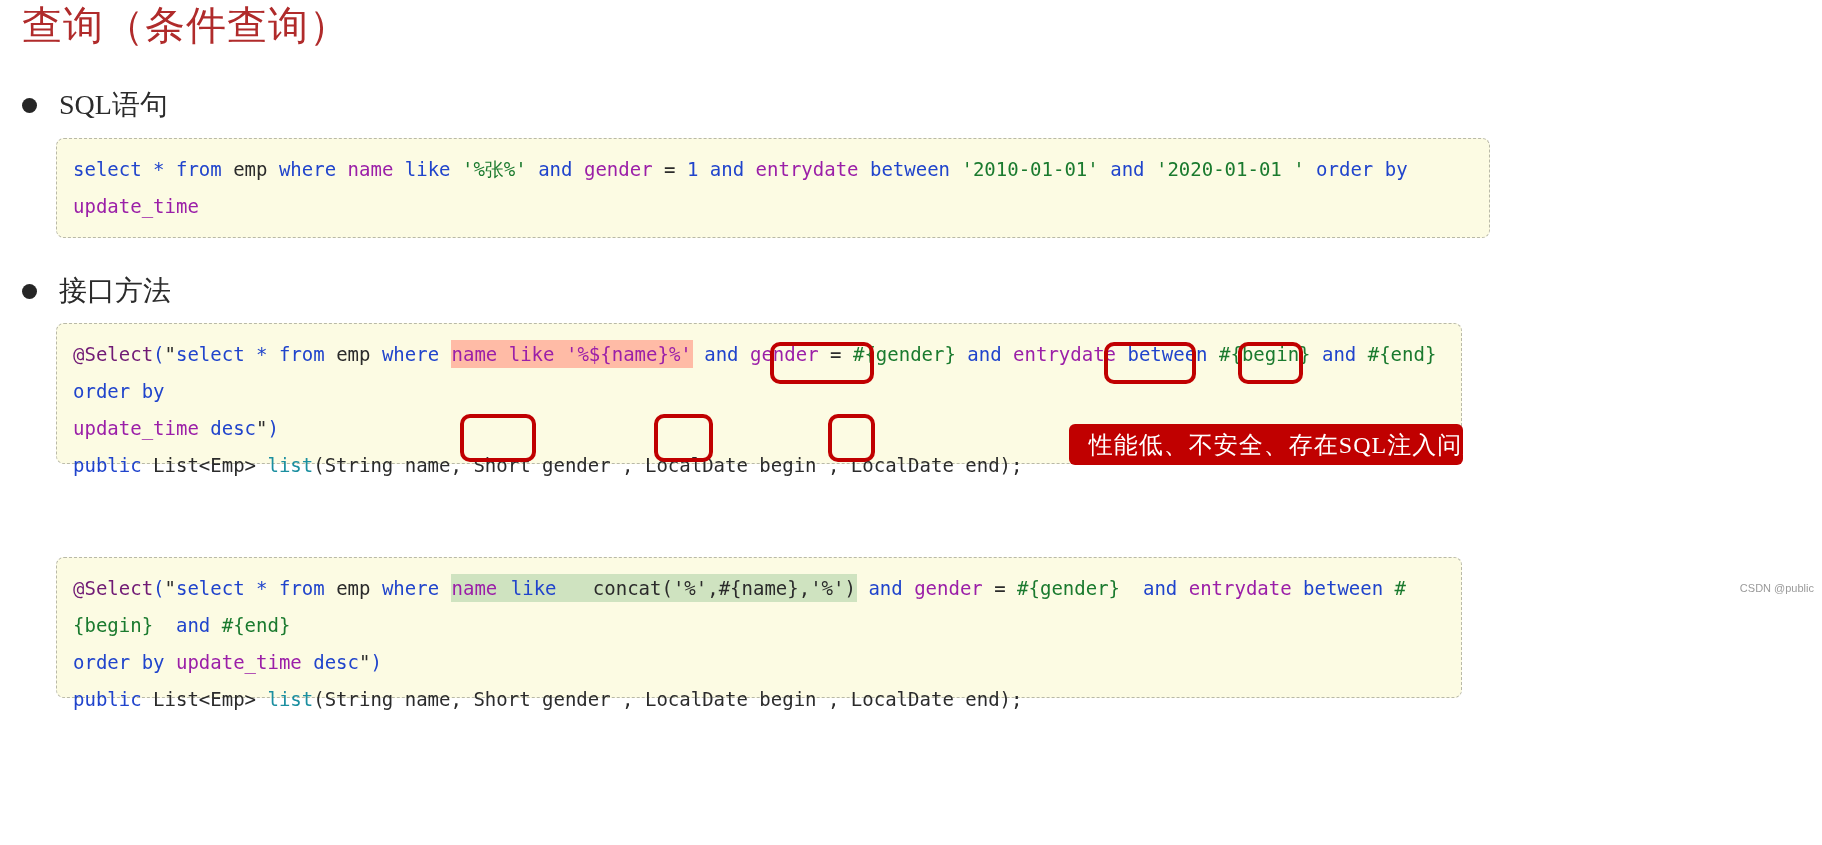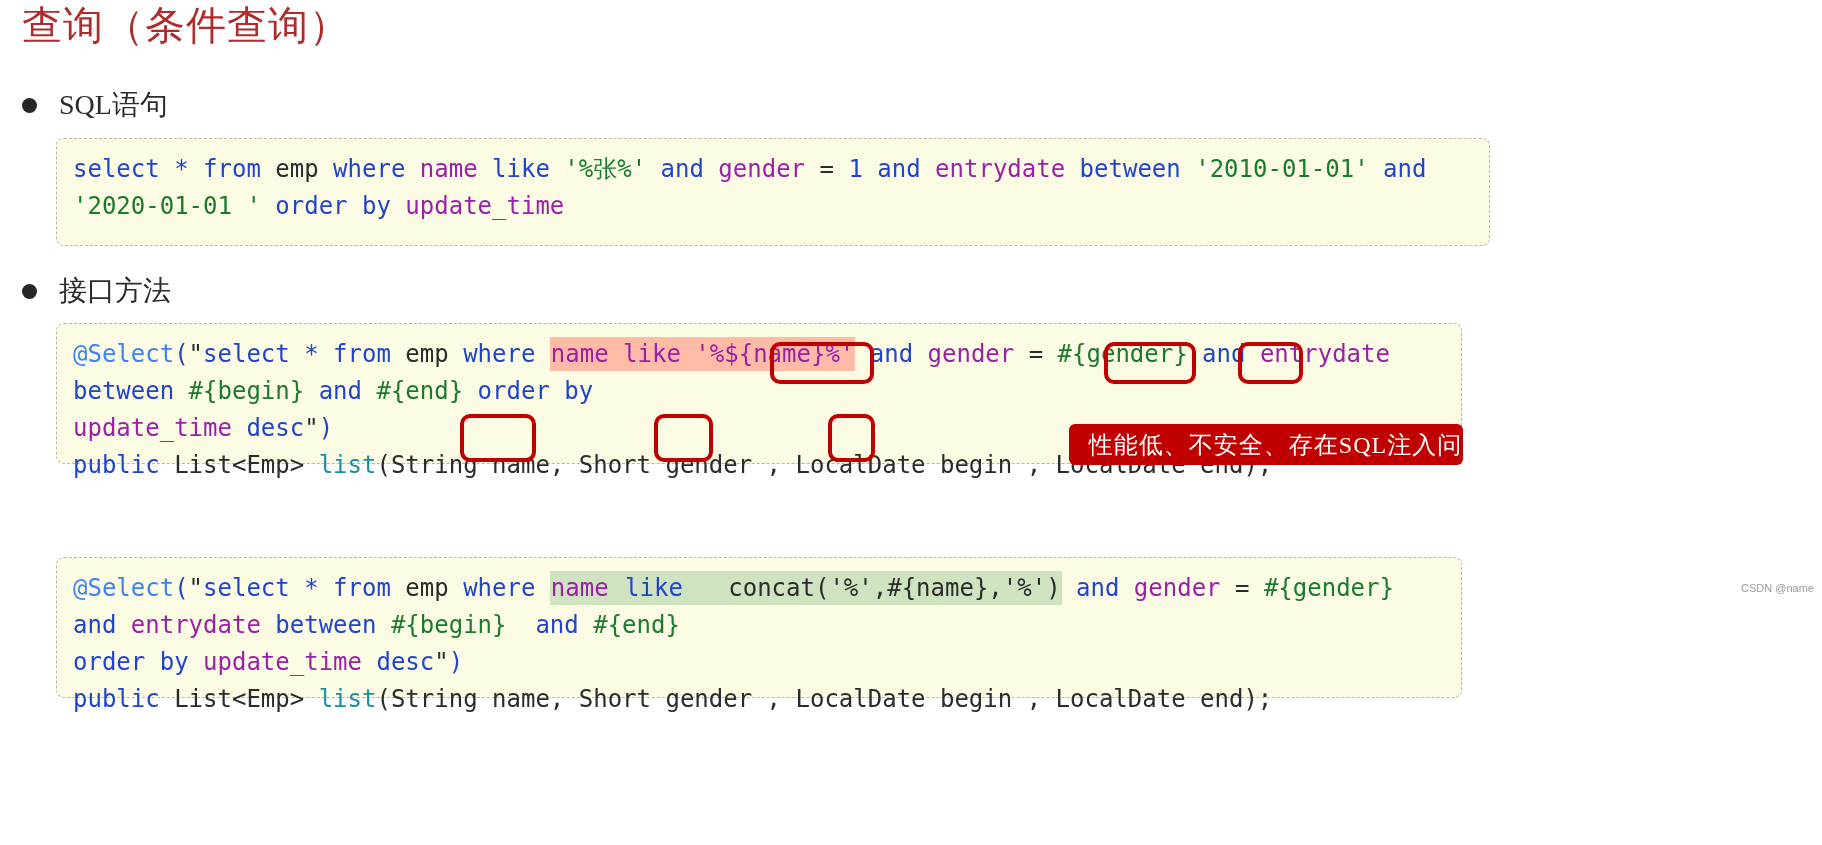--- a/index.html
+++ b/index.html
@@ -49,35 +49,35 @@
     color: #2b2b2b;
     font-family: "Liberation Serif", "DejaVu Serif", serif;
   }
 
   
   .code-block {
     position: absolute;
     background: #fcfbe3;
     border: 1px dashed #b9b9a8;
     border-radius: 8px;
-    padding: 12px 16px 20px 16px;
+    padding: 12px 16px 12px 16px;
     font-family: "DejaVu Sans Mono", "Liberation Mono", monospace;
-    font-size: 24px;
+    font-size: 19px;
     line-height: 37px;
     color: #3b3b3b;
     letter-spacing: 0px;
   }
   .code-line { white-space: pre-wrap; word-break: break-word; }
 
   
   .k-blue   { color: #2044cc; }          
   .k-purple { color: #9b1fa8; }          
   .k-green  { color: #1a7a2e; }          
   .k-dark   { color: #2b2b2b; }          
-  .k-olive  { color: #3b82f6; }          
+  .k-olive  { color: #701a75; }          
   .k-teal   { color: #1b8fa0; }
 
   
   .hl-pink  { background: #ffbba6; padding: 3px 1px; }
   .hl-green { background: #cfe3c0; padding: 3px 1px; }
 
   
   .redbox {
     position: absolute;
     border: 4px solid #c00000;
@@ -159,15 +159,15 @@
 
   <div class="warn-banner" style="left:1069px; top:424px; width:394px; height:41px;">性能低、不安全、存在SQL注入问题</div>
 
   <div class="code-block" style="left:56px; top:557px; width:1406px; height:141px;">
     <div class="code-line"><span class="k-olive">@Select</span><span class="k-blue">(</span><span class="k-dark">"</span><span class="k-blue">select * </span><span class="k-blue">from </span><span class="k-dark">emp </span><span class="k-blue">where </span><span class="hl-green k-purple">name </span><span class="hl-green k-blue">like </span><span class="hl-green k-dark">  concat('%',#{name},'%')</span><span class="k-blue"> and </span><span class="k-purple">gender </span><span class="k-dark">= </span><span class="k-green">#{gender} </span><span class="k-blue"> and </span><span class="k-purple">entrydate </span><span class="k-blue">between </span><span class="k-green">#{begin} </span><span class="k-blue"> and </span><span class="k-green">#{end}</span></div>
     <div class="code-line"><span class="k-blue">order by </span><span class="k-purple">update_time </span><span class="k-blue">desc</span><span class="k-dark">"</span><span class="k-blue">)</span></div>
     <div class="code-line"><span class="k-blue">public </span><span class="k-dark">List&lt;Emp&gt; </span><span class="k-teal">list</span><span class="k-dark">(String name, Short gender , LocalDate begin , LocalDate end);</span></div>
   </div>
 
 
-  <div class="footer-watermark">CSDN @name</div>
+  <div class="footer-watermark">CSDN @public</div>
 
 </div>
 
 </body></html>

